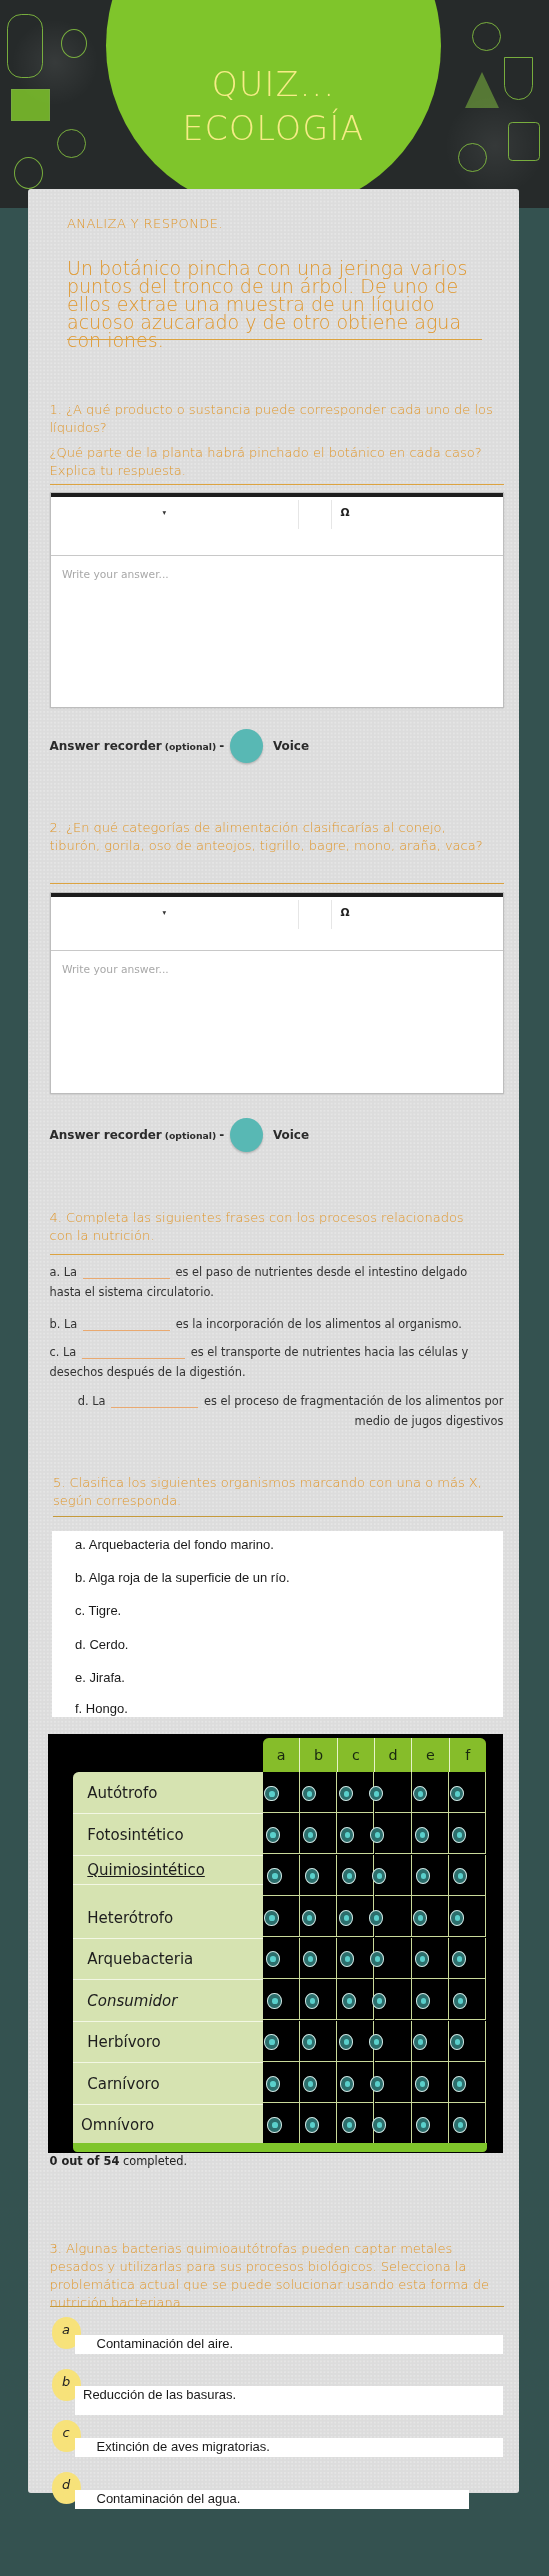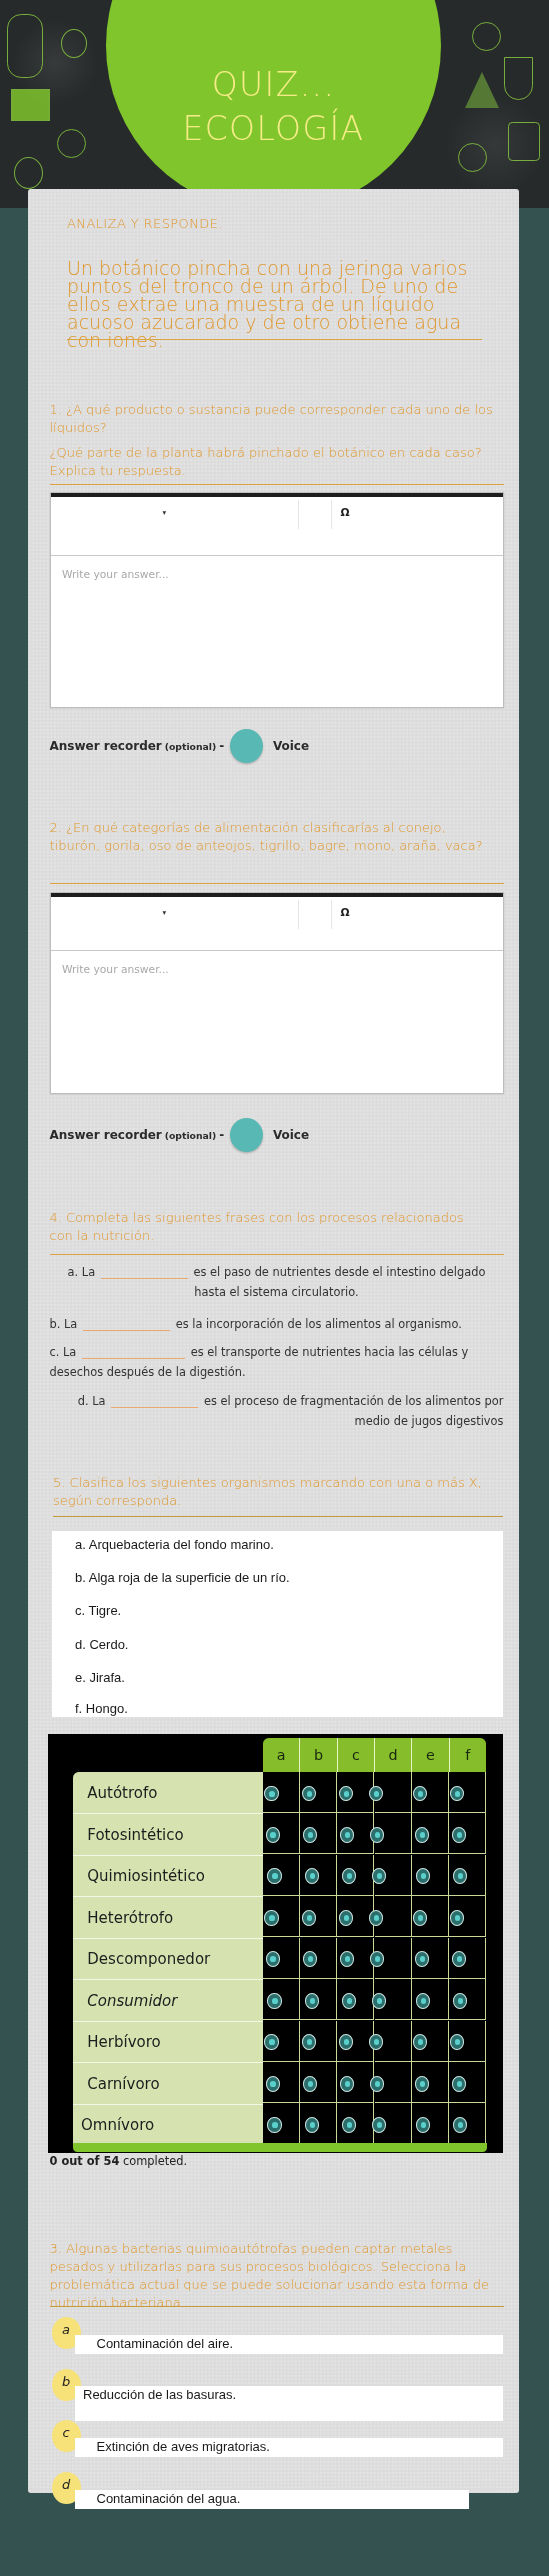--- a/index.html
+++ b/index.html
@@ -150,21 +150,21 @@
     <span class="lbl">Answer recorder</span>
     <span class="opt">(optional)</span>
     <span class="dash">-</span>
     <span class="btn"></span>
     <span class="voice">Voice</span>
   </div>
 
   <div class="abs hand" style="left:21.5px;top:1020px;width:415px;font-size:13px;line-height:18px;">4. Completa las siguientes frases con los procesos relacionados con la nutrición.</div>
   <div class="rule" style="left:21.5px;top:1065px;width:454px;height:0.7px;"></div>
 
-  <div class="fill-line" style="left:21.5px;top:1073px;width:454px;text-align:center;">
+  <div class="fill-line" style="left:21.5px;top:1073px;width:454px;">
     <span>a. La</span><span class="blank"></span><span>es el paso de nutrientes desde el intestino delgado</span><br>
     <span>hasta el sistema circulatorio.</span>
   </div>
   <div class="fill-line" style="left:21.5px;top:1153px;width:454px;">
     <span>c. La</span><span class="blank wide"></span><span>es el transporte de nutrientes hacia las células y</span><br>
     <span>desechos después de la digestión.</span>
   </div>
   <div class="fill-line" style="left:21.5px;top:1125px;width:454px;">
     <span>b. La</span><span class="blank"></span><span>es la incorporación de los alimentos al organismo.</span>
   </div>
@@ -190,23 +190,23 @@
       <div class="hc">a</div>
       <div class="hc">b</div>
       <div class="hc">c</div>
       <div class="hc">d</div>
       <div class="hc">e</div>
       <div class="hc">f</div>
     </div>
     <div class="row-labels" style="left:25px;top:38px;width:190px;height:373px;">
       <div class="row-label" style="top:0;height:42px;">Autótrofo</div>
       <div class="row-label" style="top:42px;height:42px;">Fotosintético</div>
-      <div class="row-label" style="top:83px;height:42px;">Quimiosintético</div>
+      <div class="row-label" style="top:83px;height:30px;text-decoration:underline;">Quimiosintético</div>
       <div class="row-label" style="top:125px;height:42px;">Heterótrofo</div>
-      <div class="row-label" style="top:166px;height:42px;">Descomponedor</div>
+      <div class="row-label" style="top:166px;height:42px;">Arquebacteria</div>
       <div class="row-label" style="top:208px;height:42px;font-style:italic;">Consumidor</div>
       <div class="row-label" style="top:249px;height:42px;">Herbívoro</div>
       <div class="row-label" style="top:291px;height:42px;">Carnívoro</div>
       <div class="row-label" style="top:332px;height:41px;border-bottom:none;padding-left:8px;">Omnívoro</div>
     </div>
     <div class="grid-cells" id="grid-cells" style="left:215px;top:38px;width:223px;height:373px;">
         <div class="gcell" style="left: 0px; top: 0px; width: 37px; height: 41px;"></div>
         <div class="radio" style="left: 1.4px; top: 13.6px;"></div>
         <div class="gcell" style="left: 37px; top: 0px; width: 37px; height: 41px;"></div>
         <div class="radio" style="left: 39px; top: 13.6px;"></div>
@@ -322,21 +322,21 @@
     <b>0 out of 54</b> <span>completed.</span>
   </div>
 
   <div class="abs hand" style="left:21.5px;top:2051px;width:458px;font-size:13px;line-height:18px;">3. Algunas bacterias quimioautótrofas pueden captar metales pesados y utilizarlas para sus procesos biológicos. Selecciona la problemática actual que se puede solucionar usando esta forma de nutrición bacteriana.</div>
   <div class="rule" style="left:21.5px;top:2117px;width:454px;height:0.7px;background:#c69a3a;"></div>
 
   <div class="opt-bubble" style="left:23.6px;top:2128px;">a</div>
   <div class="opt-bar" style="left:47px;top:2146px;width:428px;height:19.3px;">Contaminación del aire.</div>
 
   <div class="opt-bubble" style="left:23.6px;top:2180px;">b</div>
-  <div class="opt-bar" style="left:47px;top:2197px;width:428px;height:35px;padding-left:8px;">Reducción de las basuras.</div>
+  <div class="opt-bar" style="left:47px;top:2197px;width:428px;height:29px;padding-left:8px;">Reducción de las basuras.</div>
 
   <div class="opt-bubble" style="left:23.6px;top:2231px;">c</div>
   <div class="opt-bar" style="left:47px;top:2249px;width:428px;height:19.3px;">Extinción de aves migratorias.</div>
 
   <div class="opt-bubble" style="left:23.6px;top:2283px;">d</div>
   <div class="opt-bar" style="left:47px;top:2301px;width:394px;height:19.3px;">Contaminación del agua.</div>
 </div>
 
 
 </body></html>

